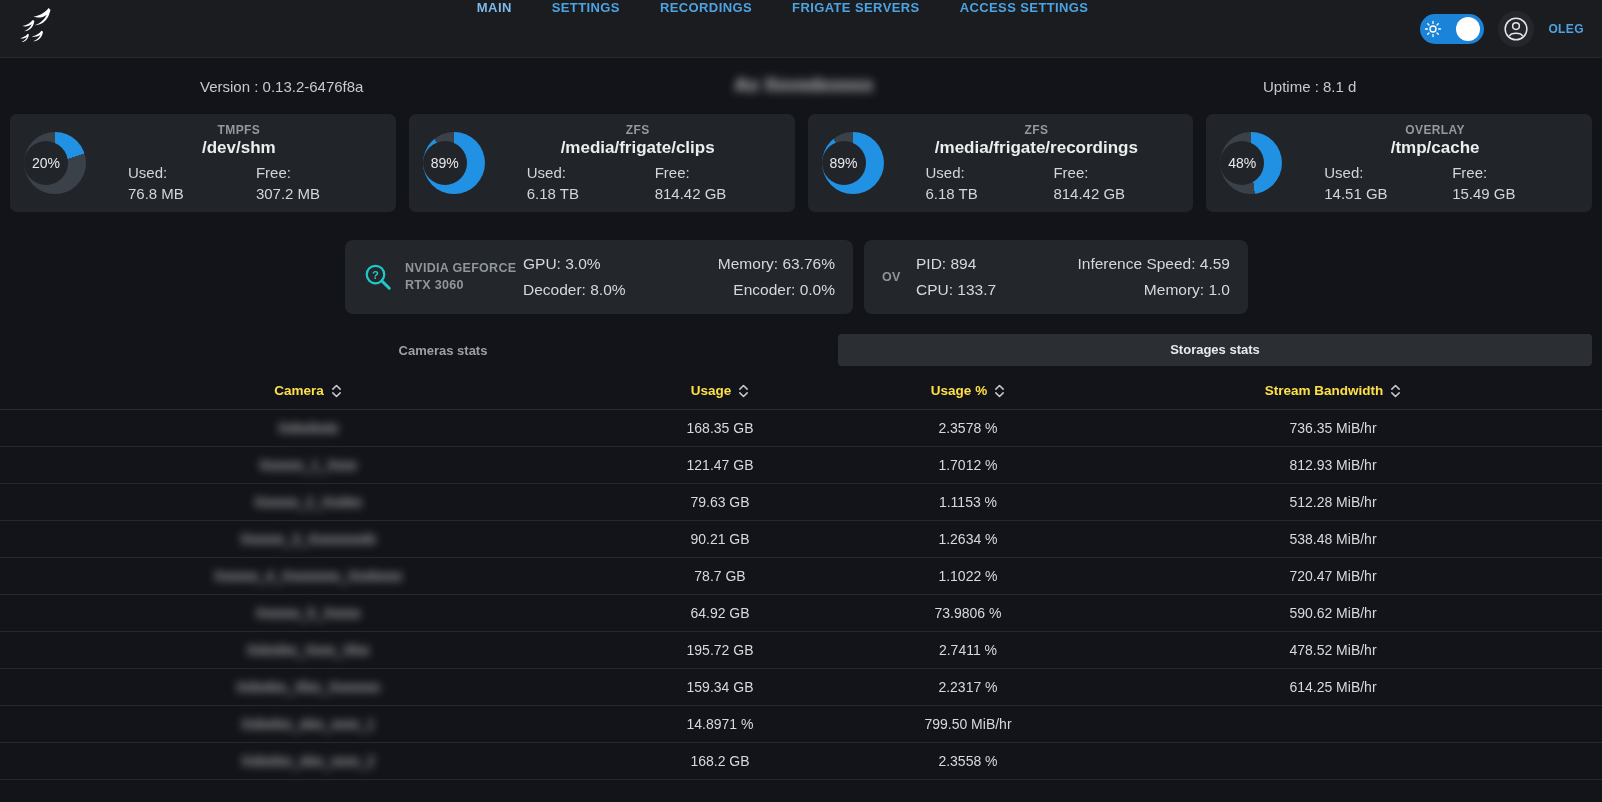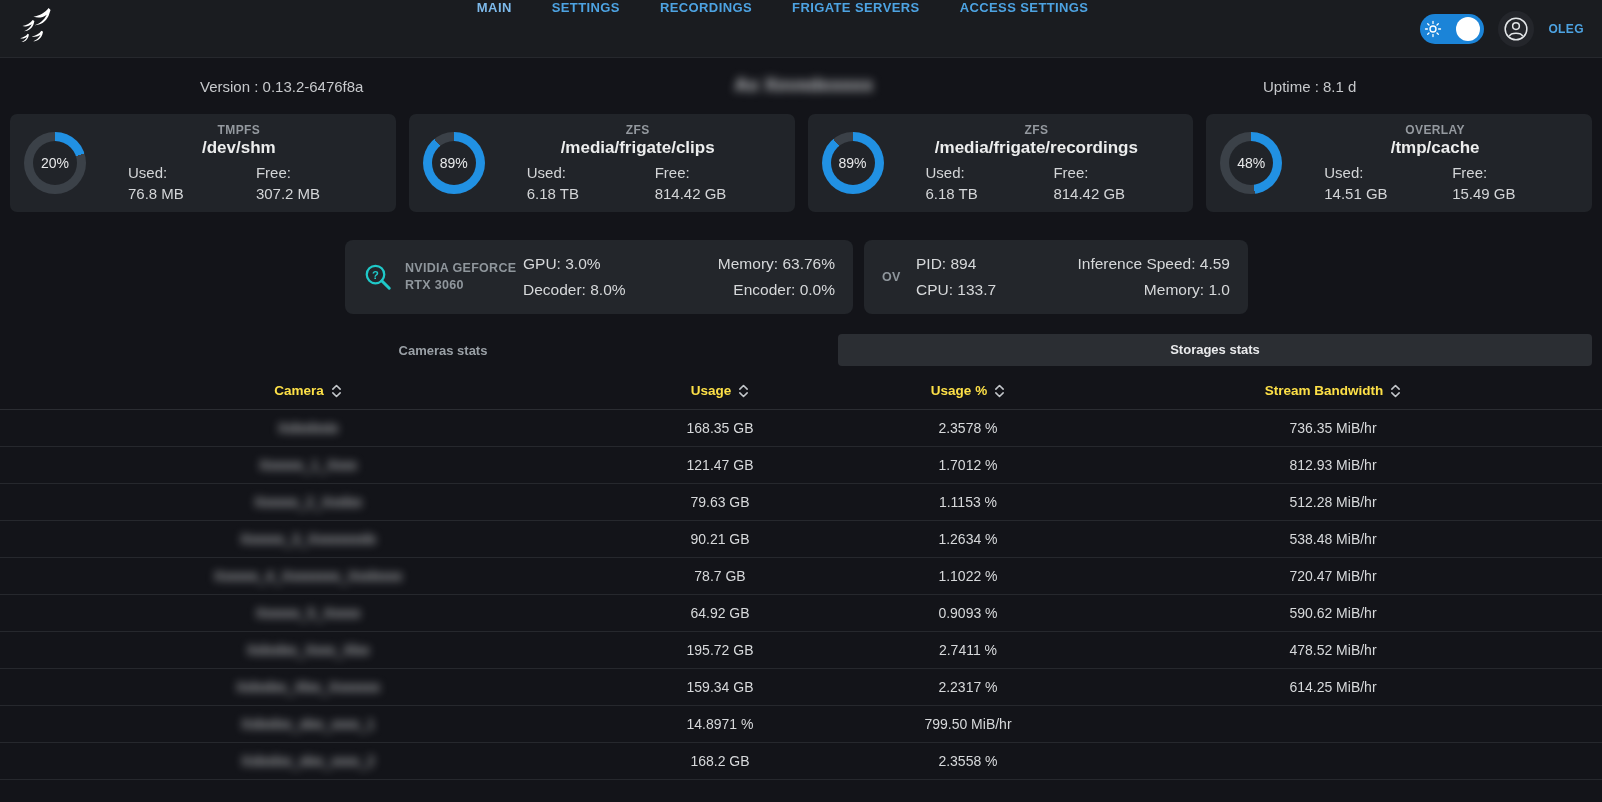--- a/index.html
+++ b/index.html
@@ -47,21 +47,21 @@
   .redacted-sm { filter:blur(4px); user-select:none; }
 
   
   .cards { margin:4px 10px 0; display:grid; grid-template-columns:repeat(4,1fr); gap:13px; }
   .card {
     background:#212429; border-radius:7px; height:98px;
     display:flex; align-items:center; padding:0 12px 0 14px;
   }
   .donut {
     width:62px; height:62px; border-radius:50%; flex:0 0 auto;
-    display:flex; align-items:center; justify-content:center;
+    display:flex; align-items:center; justify-content:flex-start;
   }
   .donut-hole {
     width:44px; height:44px; border-radius:50%; background:#212429;
     display:flex; align-items:center; justify-content:center;
     font-size:14px; color:#e8e9ea;
   }
   .card-body { flex:1; padding-left:8px; }
   .fs-type { text-align:center; font-size:12px; font-weight:bold; color:#94999f; letter-spacing:.4px; }
   .mount   { text-align:center; font-size:17px; font-weight:bold; color:#eceded; margin-top:1px; }
   .uf-grid { display:grid; grid-template-columns:1fr 1fr; padding-left:34px; margin-top:4px; }
@@ -337,21 +337,21 @@
   </div>
   <div class="trow">
     <div class="td redacted-sm">Xxxxxx_4_Xxxxxxxx_Xxxlxxxx</div>
     <div class="td">78.7 GB</div>
     <div class="td">1.1022 %</div>
     <div class="td">720.47 MiB/hr</div>
   </div>
   <div class="trow">
     <div class="td redacted-sm">Xxxxxx_5_Xxxxx</div>
     <div class="td">64.92 GB</div>
-    <div class="td">0.9093 %</div>
+    <div class="td">73.9806 %</div>
     <div class="td">590.62 MiB/hr</div>
   </div>
   <div class="trow">
     <div class="td redacted-sm">Xxlxxlxx_Xxxx_Xlxx</div>
     <div class="td">195.72 GB</div>
     <div class="td">2.7411 %</div>
     <div class="td">478.52 MiB/hr</div>
   </div>
   <div class="trow">
     <div class="td redacted-sm">Xxlxxlxx_Xlxx_Xxxxxxx</div>

